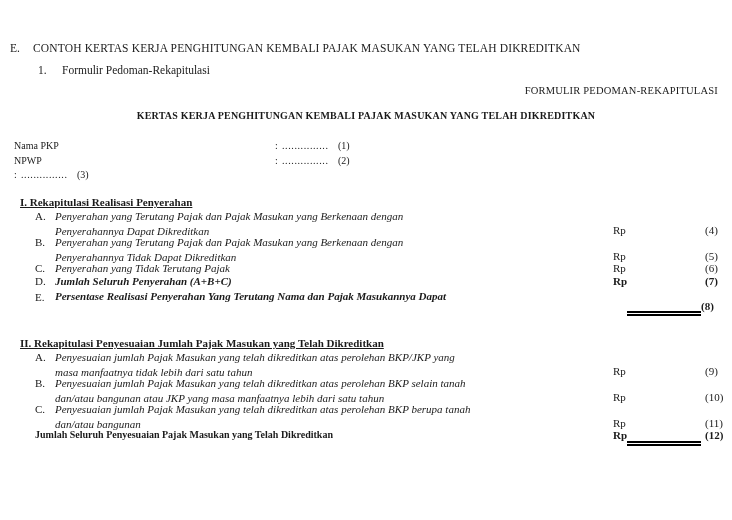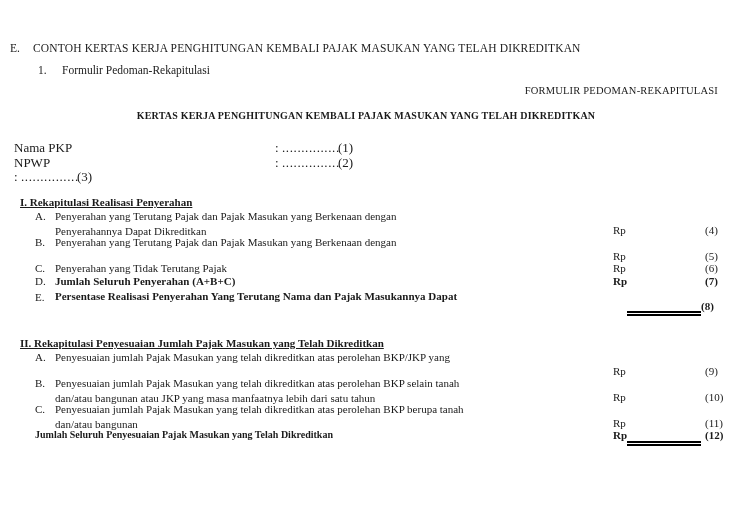--- a/index.html
+++ b/index.html
@@ -56,21 +56,21 @@
     font-size: 10px;
     font-weight: bold;
     letter-spacing: 0.2px;
   }
 
   
   .fields {
     position: absolute;
     left: 14px;
     top: 140px;
-    font-size: 13px;
+    font-size: 10px;
   }
   .field-row {
     display: flex;
     height: 14.5px;
     align-items: baseline;
   }
   .field-label { width: 261px; white-space: nowrap; }
   .field-sep { width: 7px; }
   .field-dots { width: 56px; letter-spacing: 0.6px; }
   .field-num { white-space: nowrap; }
@@ -100,20 +100,21 @@
     top: 50%;
     transform: translateY(-50%);
   }
   .item .body {
     margin-left: 20px;
     width: 540px;
   }
   .item .line {
     height: 14.5px;
     white-space: nowrap;
+    font-style: italic;
   }
   .item .body.bold-text { font-weight: bold; }
 
   
   .amount {
     position: absolute;
     font-size: 11px;
     display: flex;
     align-items: baseline;
     white-space: nowrap;
@@ -211,20 +212,21 @@
   <div class="amount" style="left:613px; top:224px;">
     <span class="rp">Rp</span>
     <span class="rule"><span class="single"></span></span>
     <span class="num">(4)</span>
   </div>
 
   <div class="item" style="top:236px;">
     <span class="marker">B.</span>
     <div class="body">
       <div class="line">Penyerahan yang Terutang Pajak dan Pajak Masukan yang Berkenaan dengan</div>
+      <div class="line">Penyerahannya Tidak Dapat Dikreditkan</div>
     </div>
   </div>
   <div class="amount" style="left:613px; top:250px;">
     <span class="rp">Rp</span>
     <span class="rule"><span class="single"></span></span>
     <span class="num">(5)</span>
   </div>
 
   <div class="item" style="top:262px;">
     <span class="marker">C.</span>
@@ -260,20 +262,21 @@
     <span class="num">(8)</span>
   </div>
   <div class="dbl-rule" style="left:627px; top:311px;"></div>
 
   <div class="section-title" style="top:337px;">II. Rekapitulasi Penyesuaian Jumlah Pajak Masukan yang Telah Dikreditkan</div>
 
   <div class="item" style="top:351px;">
     <span class="marker">A.</span>
     <div class="body">
       <div class="line">Penyesuaian jumlah Pajak Masukan yang telah dikreditkan atas perolehan BKP/JKP yang</div>
+      <div class="line">masa manfaatnya tidak lebih dari satu tahun</div>
     </div>
   </div>
   <div class="amount" style="left:613px; top:365px;">
     <span class="rp">Rp</span>
     <span class="rule"><span class="single"></span></span>
     <span class="num">(9)</span>
   </div>
 
   <div class="item" style="top:377px;">
     <span class="marker">B.</span>

